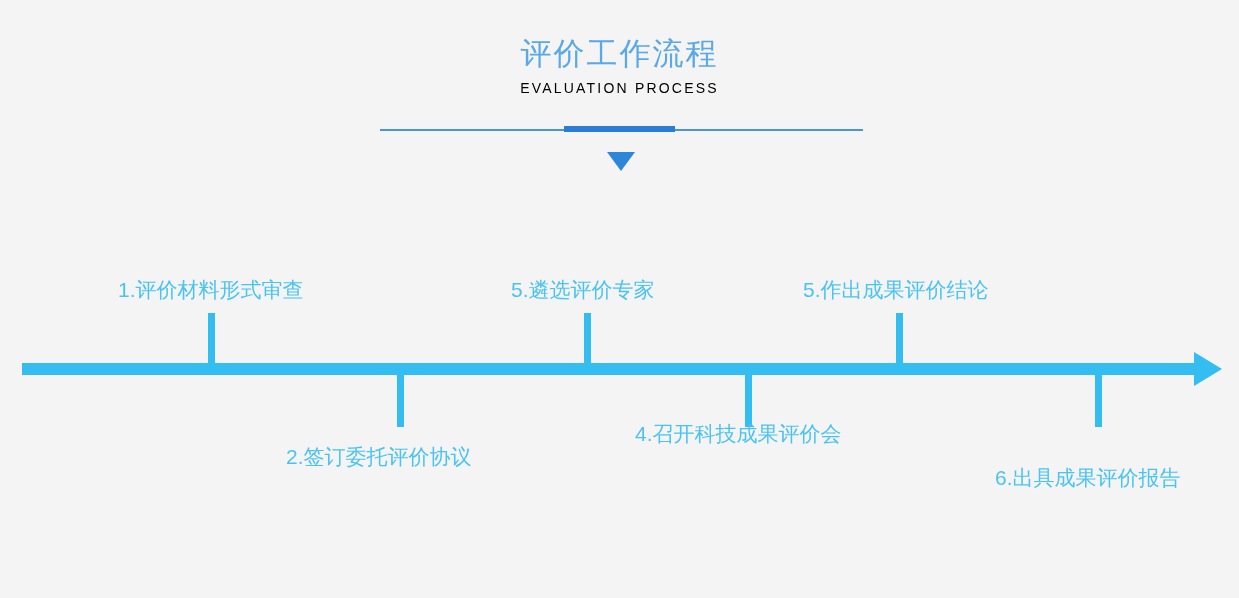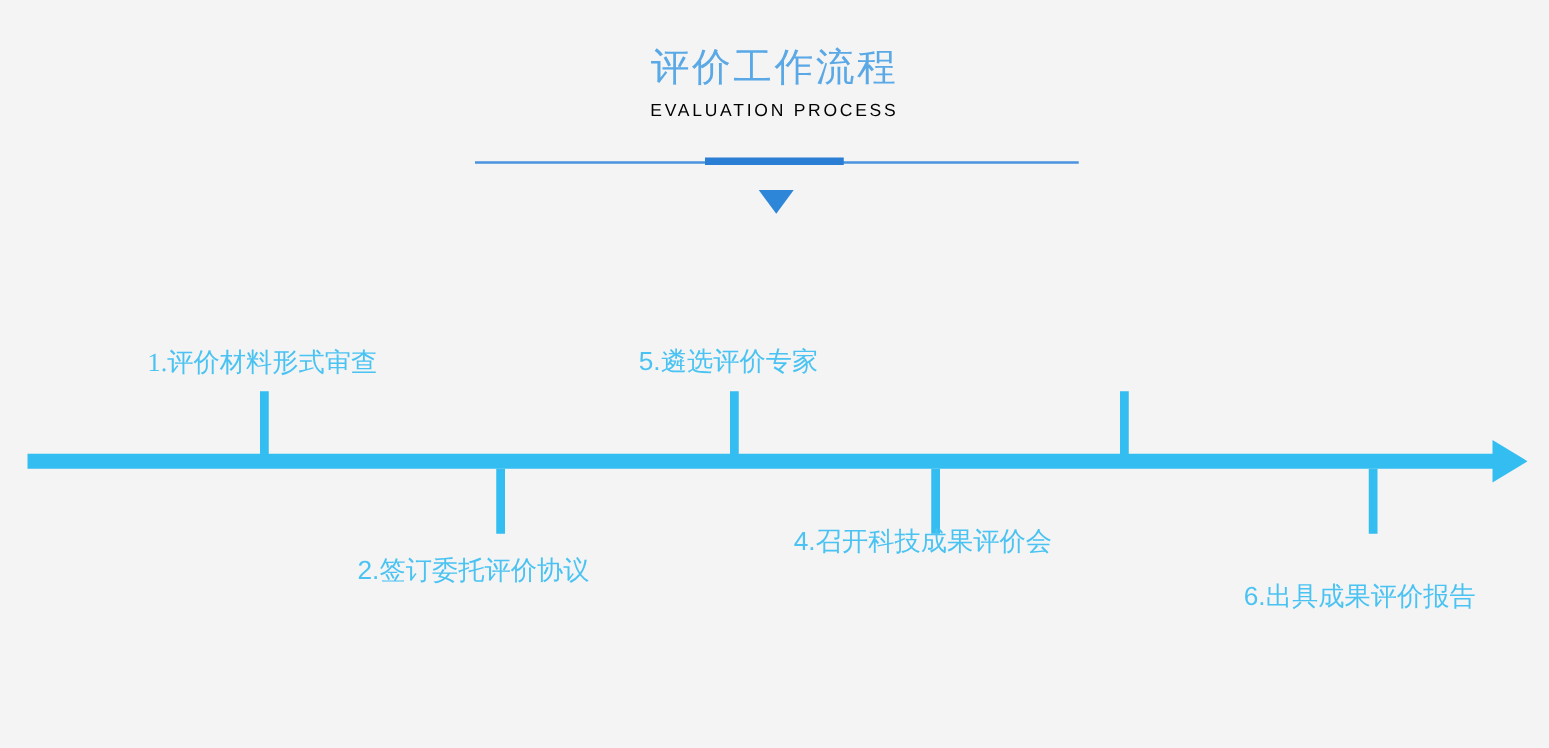--- a/index.html
+++ b/index.html
@@ -132,29 +132,30 @@
   <div class="divider">
     <div class="divider-line"></div>
     <div class="divider-thick"></div>
   </div>
   <div class="divider-caret"></div>
 
   <div class="timeline-axis"></div>
   <div class="timeline-arrow"></div>
 
   <div class="tick up" style="left:208px; top:313px;"></div>
-  <div class="step-label" style="left:118px; top:276px;font-family:Liberation Serif, serif;">1.评价材料形式审查</div>
+  <div class="step-label" style="left:118px; top:276px;">1.评价材料形式审查</div>
 
   <div class="tick down" style="left:397px; top:375px;"></div>
   <div class="step-label" style="left:286px; top:443px;">2.签订委托评价协议</div>
 
   <div class="tick up" style="left:584px; top:313px;"></div>
   <div class="step-label" style="left:511px; top:276px;">5.遴选评价专家</div>
 
   <div class="tick down" style="left:745px; top:375px;"></div>
   <div class="step-label" style="left:635px; top:420px;">4.召开科技成果评价会</div>
 
   <div class="tick up" style="left:896px; top:313px;"></div>
+  <div class="step-label" style="left:803px; top:276px;">5.作出成果评价结论</div>
 
   <div class="tick down" style="left:1095px; top:375px;"></div>
   <div class="step-label" style="left:995px; top:464px;text-align:right;">6.出具成果评价报告</div>
 
 </div>
 
 </body></html>

